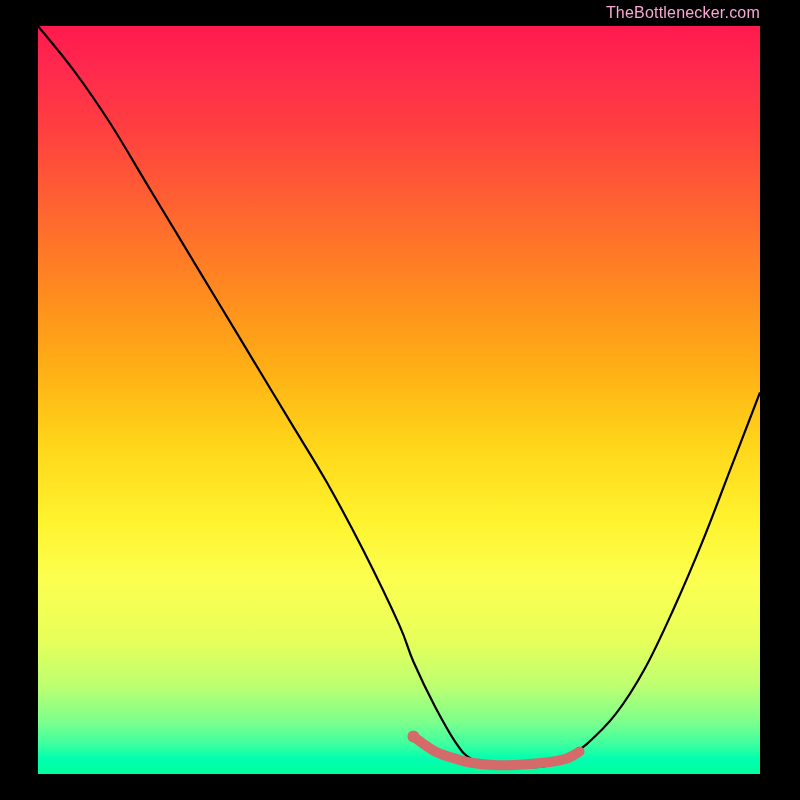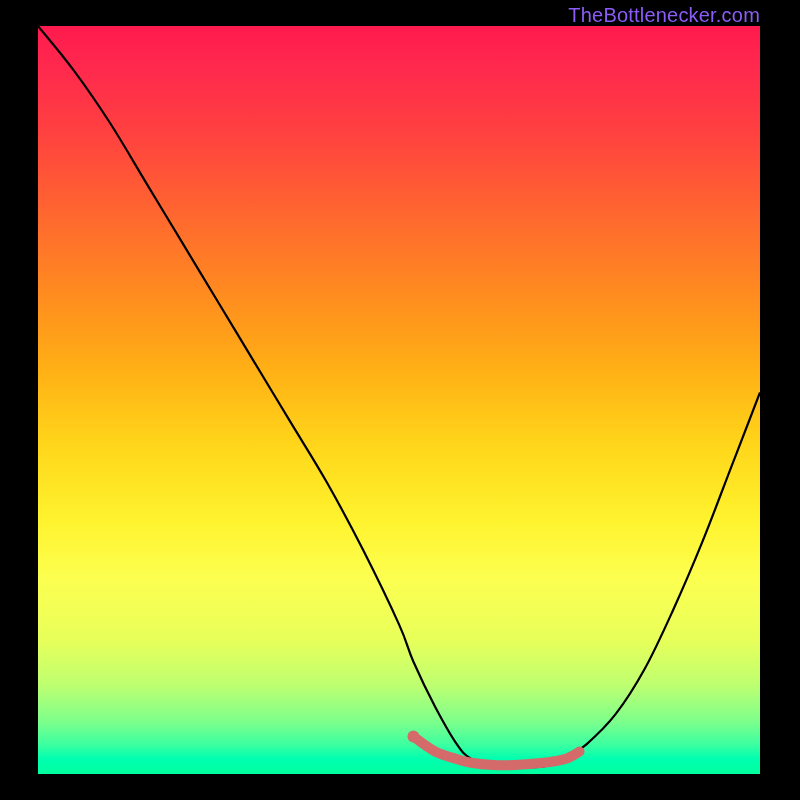--- a/index.html
+++ b/index.html
@@ -32,22 +32,22 @@
       #3effa0 96%,
       #00ffb0 98%,
       #00ff9e 100%
     );
   }
   .caption-link {
     position: absolute;
     top: 4px;
     right: 40px;
     font-family: Arial, Helvetica, sans-serif;
-    font-size: 20px;
-    color: #8b5cf6;
+    font-size: 16px;
+    color: #f9a8d4;
     text-decoration: none;
     letter-spacing: 0.2px;
   }
   svg.curve {
     position: absolute;
     left: 0;
     top: 0;
     width: 722px;
     height: 748px;
     pointer-events: none;

